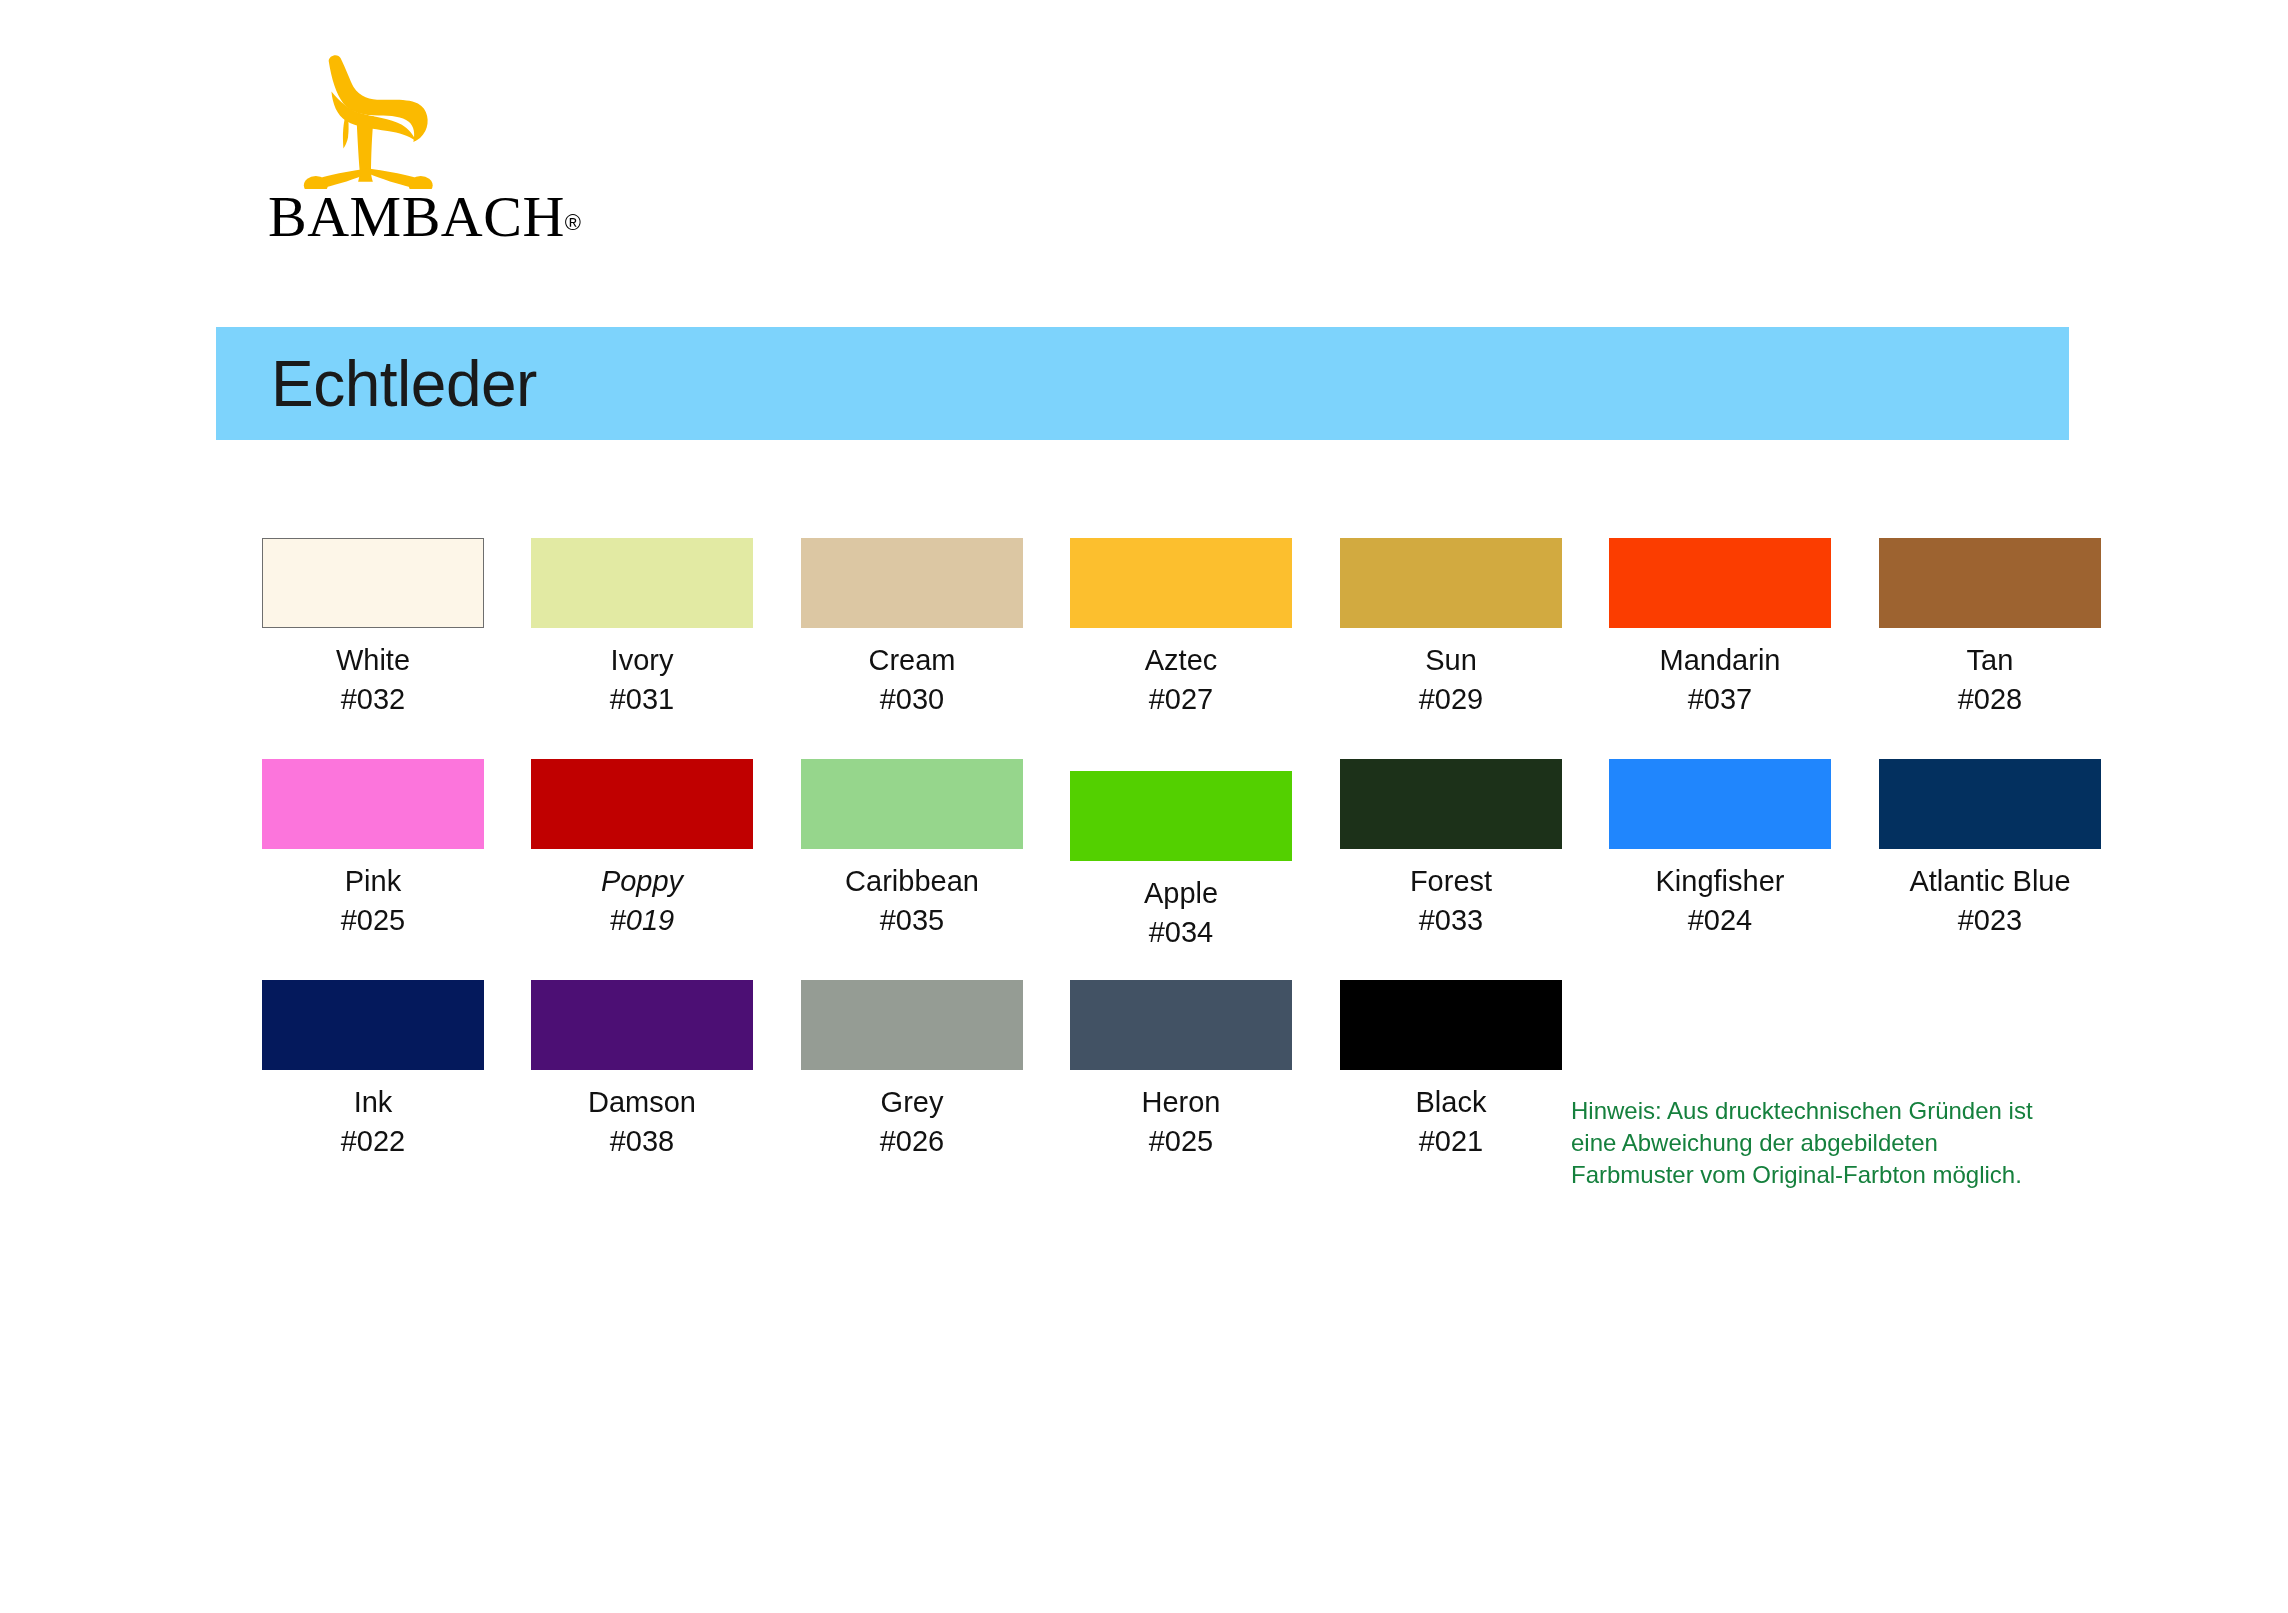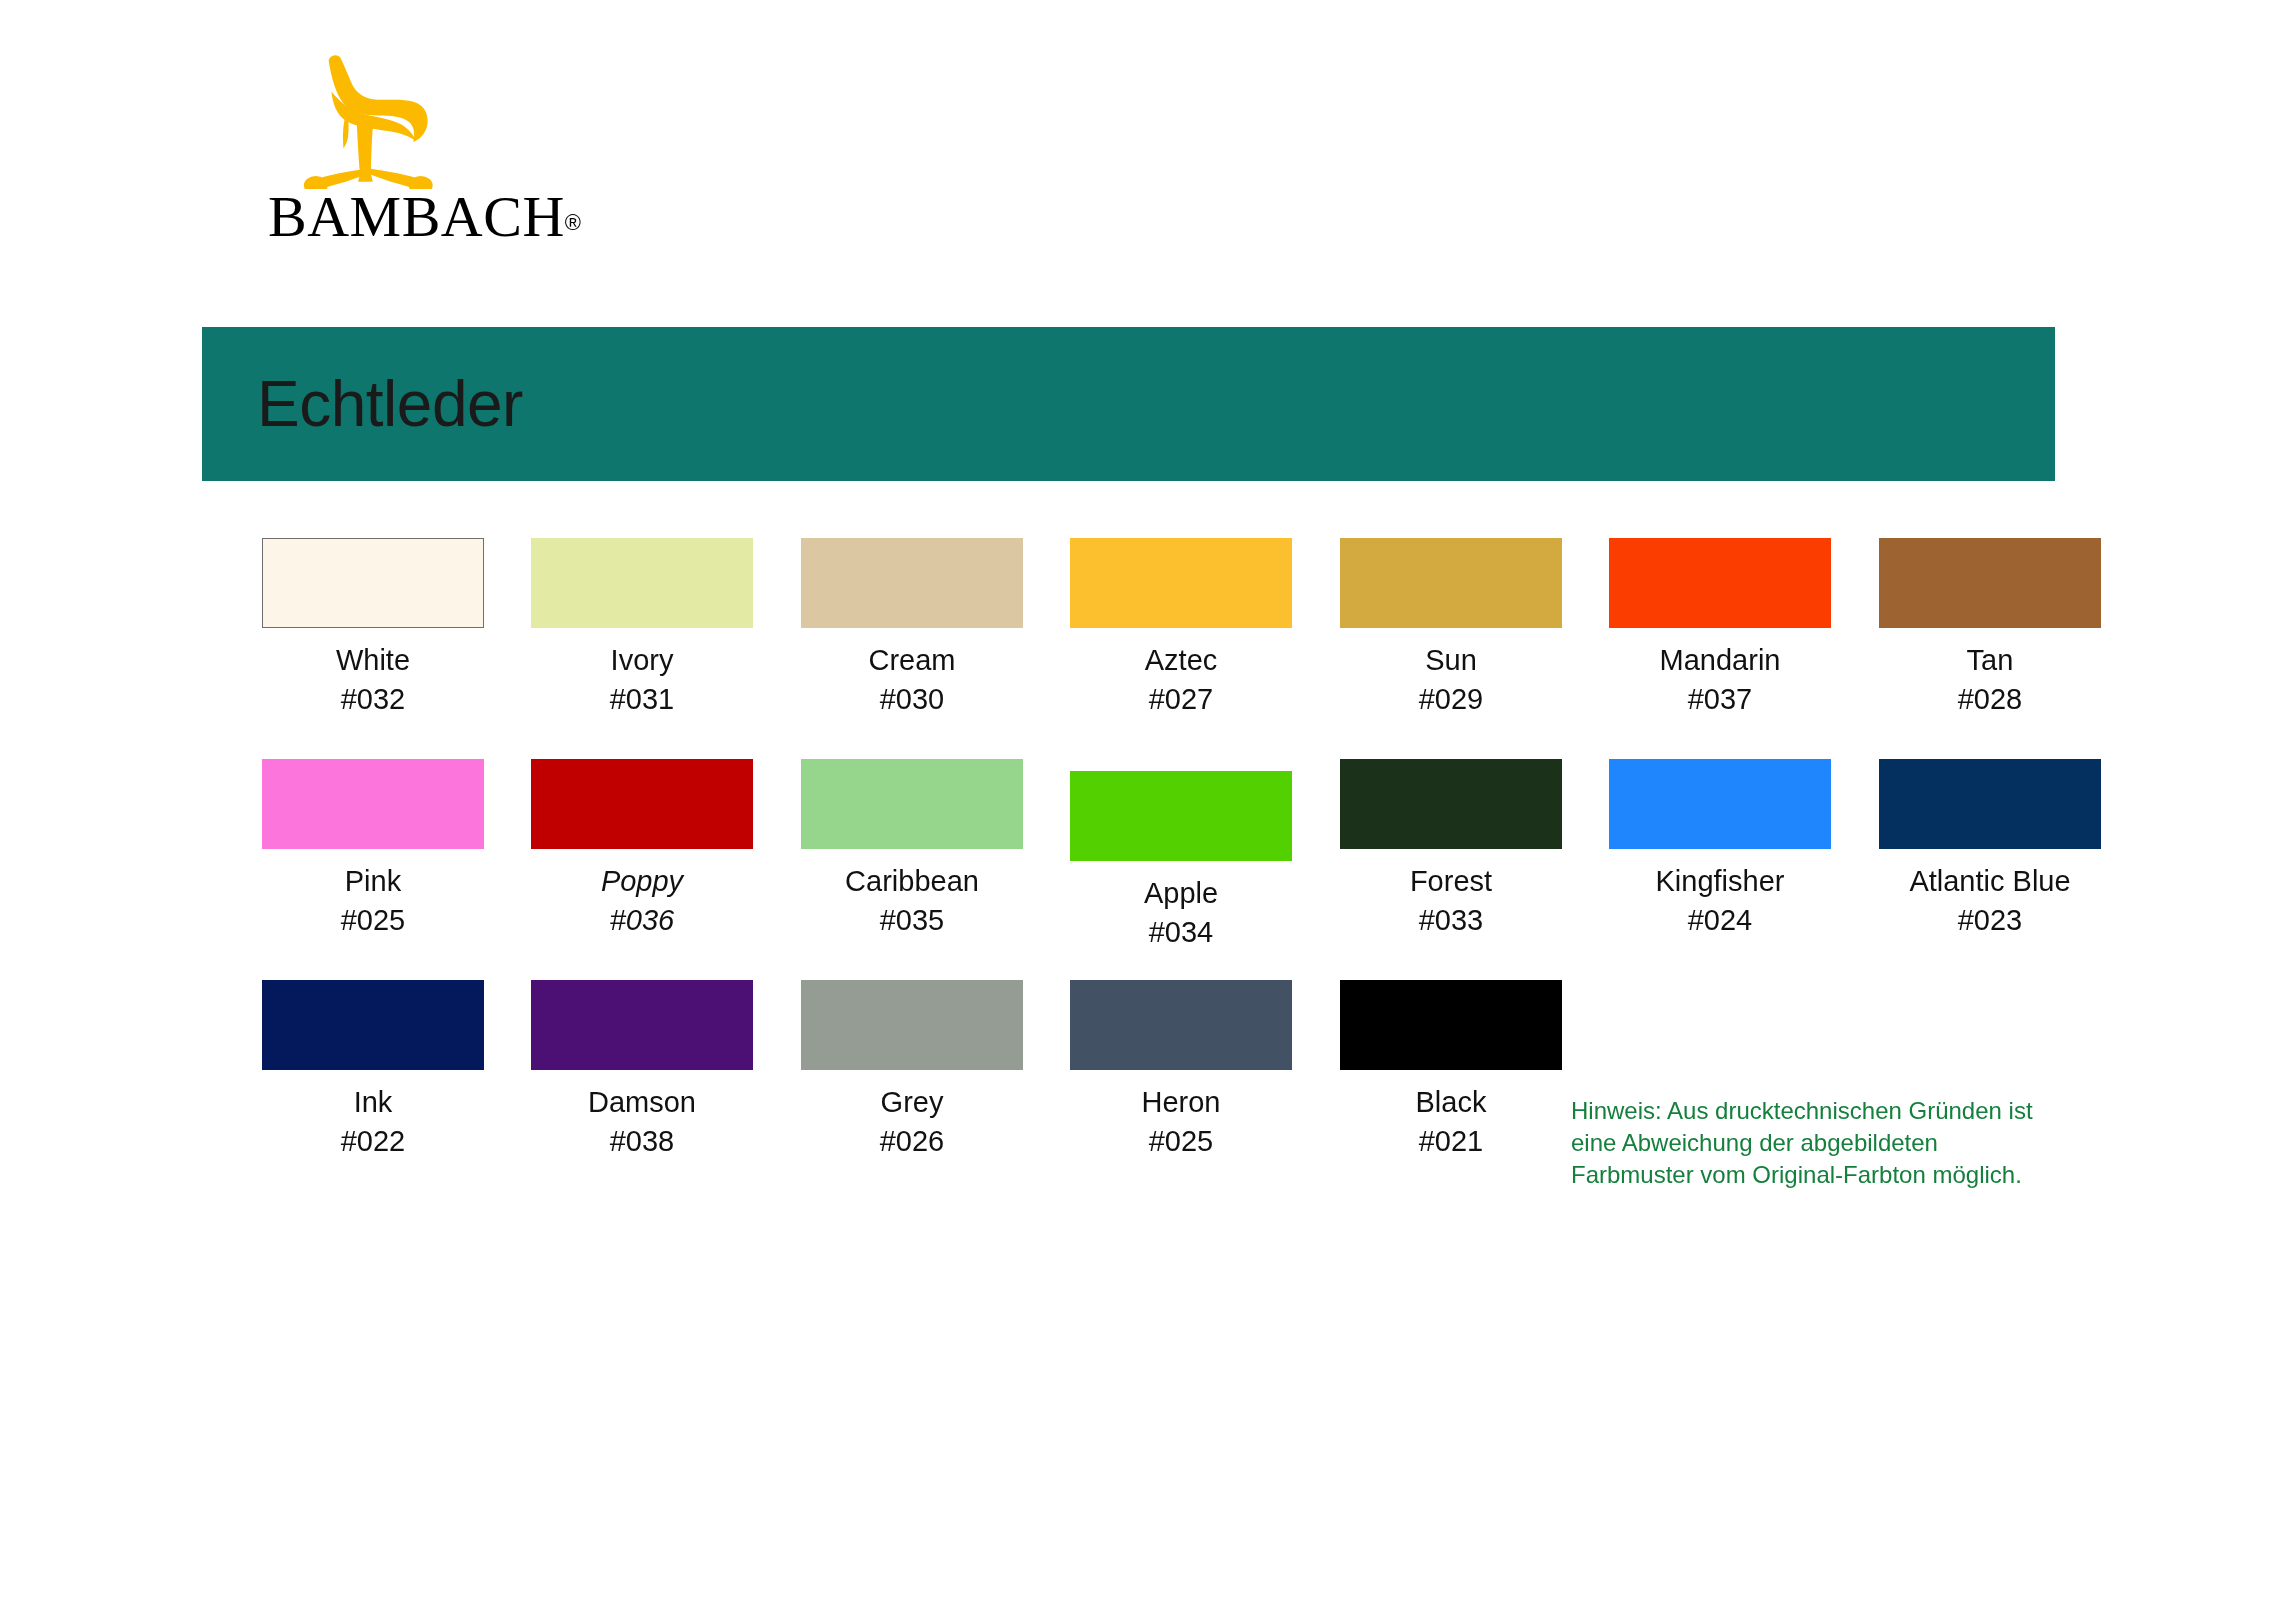--- a/index.html
+++ b/index.html
@@ -48,25 +48,25 @@
   }
   .logo-reg {
     font-size: 22px;
     vertical-align: super;
     letter-spacing: 0;
   }
 
   
   .title-bar {
     position: absolute;
-    left: 202px;
+    left: 216px;
     top: 327px;
     width: 1853px;
-    height: 154px;
-    background: #0f766e;
+    height: 113px;
+    background: #7dd3fc;
   }
   .title-text {
     position: absolute;
     left: 55px;
     top: 50%;
     transform: translateY(-50%);
     font-size: 64px;
     font-weight: 400;
     color: #1a1a1a;
     letter-spacing: -0.5px;
@@ -180,21 +180,21 @@
         <div class="cap"><span>Tan</span><span class="code">#028</span></div>
       </div>
     </div>
     <div class="row">
       <div class="cell" style="left: 0px;">
         <div class="chip" style="background: rgb(252, 117, 220);"></div>
         <div class="cap"><span>Pink</span><span class="code">#025</span></div>
       </div>
       <div class="cell" style="left: 269px; font-style: italic;">
         <div class="chip" style="background: rgb(192, 0, 0);"></div>
-        <div class="cap"><span>Poppy</span><span class="code">#036</span></div>
+        <div class="cap"><span>Poppy</span><span class="code">#019</span></div>
       </div>
       <div class="cell" style="left: 539px;">
         <div class="chip" style="background: rgb(150, 214, 140);"></div>
         <div class="cap"><span>Caribbean</span><span class="code">#035</span></div>
       </div>
       <div class="cell" style="left: 808px; margin-top: 12px;">
         <div class="chip" style="background: rgb(83, 208, 0);"></div>
         <div class="cap"><span>Apple</span><span class="code">#034</span></div>
       </div>
       <div class="cell" style="left: 1078px;">

